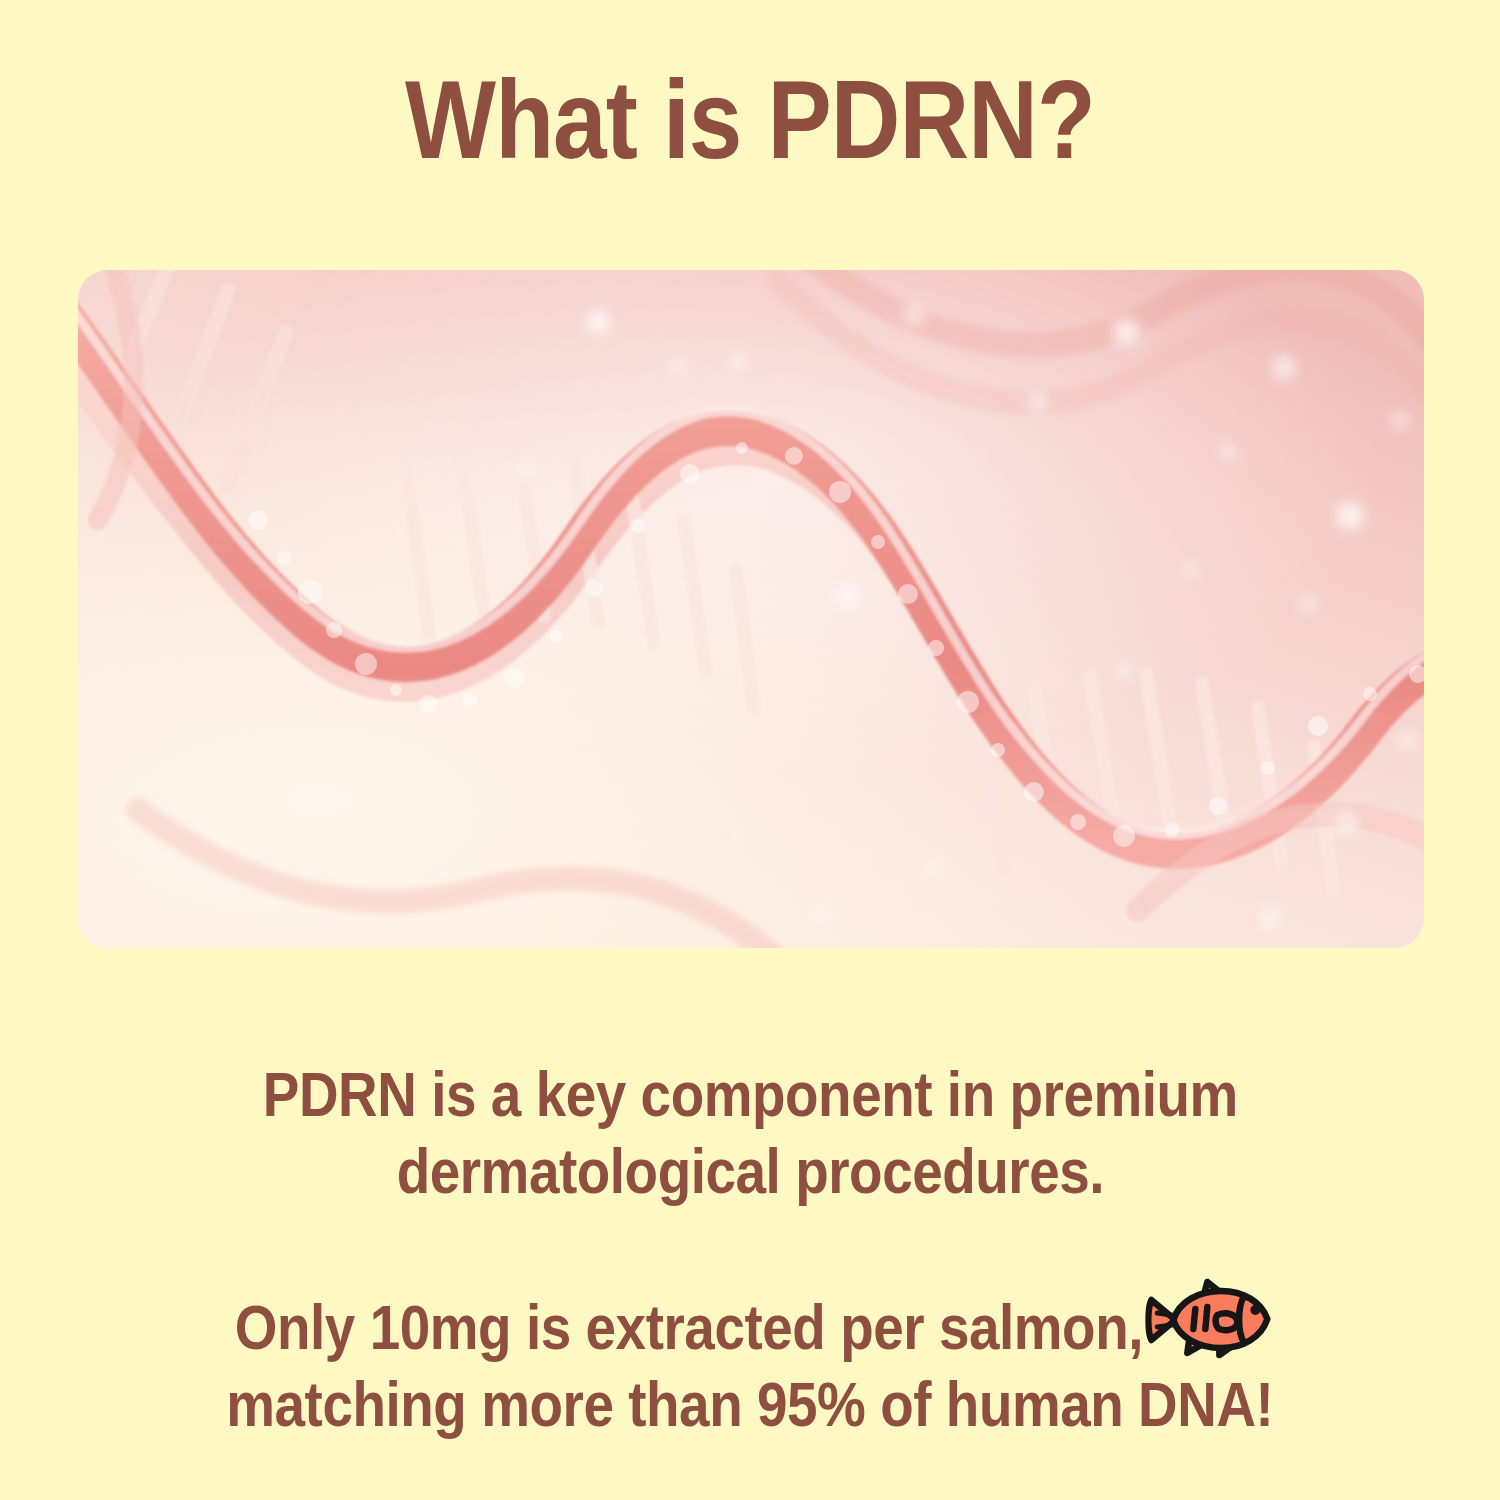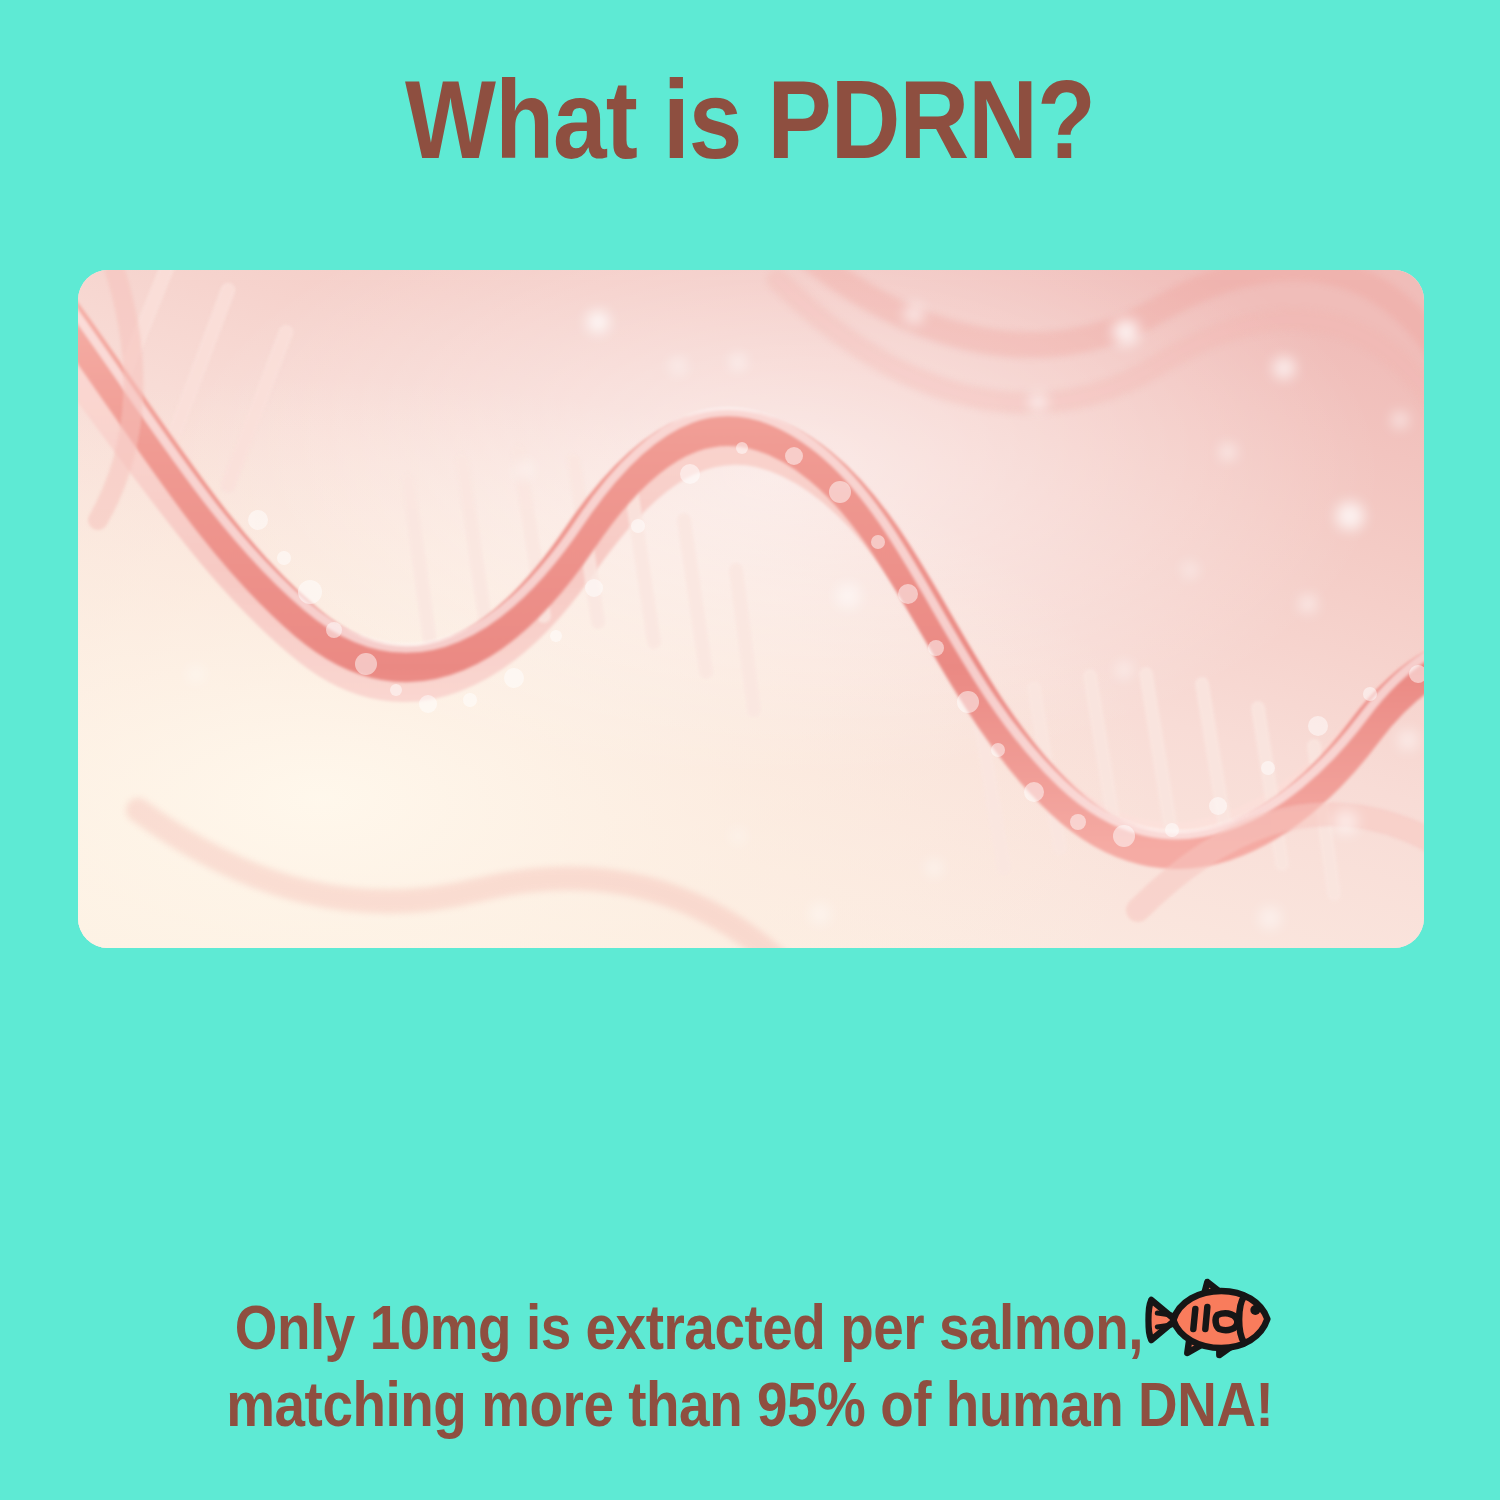--- a/index.html
+++ b/index.html
@@ -10,21 +10,21 @@
     width: 1500px;
     height: 1500px;
     background: #fdeeec;
     font-family: "Liberation Sans", sans-serif;
     overflow: hidden;
   }
   .page {
     position: relative;
     width: 1500px;
     height: 1500px;
-    background: #5eead4;
+    background: #fef9c3;
   }
 
   
   .title {
     position: absolute;
     left: 0;
     top: 60px;
     width: 1500px;
     text-align: center;
     color: #8e4f40;
@@ -273,20 +273,26 @@
           <circle cx="660" cy="566" r="7" opacity="0.42"></circle>
           <circle cx="446" cy="200" r="9" opacity="0.45"></circle>
           <circle cx="118" cy="404" r="8" opacity="0.42"></circle>
           <circle cx="770" cy="326" r="12" opacity="0.52"></circle>
           <circle cx="600" cy="96" r="8" opacity="0.50"></circle>
         </g>
       </g>
     </svg>
   </div>
 
+  <div class="body-copy" id="para-1">
+    <span class="inner">
+      <span class="line">PDRN is a key component in premium</span>
+      <span class="line">dermatological procedures.</span>
+    </span>
+  </div>
 
   <div class="body-copy" id="para-2">
     <span class="inner">
       <span class="line">
         <span>Only 10mg is extracted per salmon,</span><span class="fish-wrap">
           <svg viewBox="0 0 128 86">
             <g stroke="#161616" stroke-width="6.5" stroke-linejoin="round" stroke-linecap="round">
 
               <path d="M 30,43 L 6,23 C 2,32 2,54 6,63 Z" fill="#f97c5c"></path>
 

